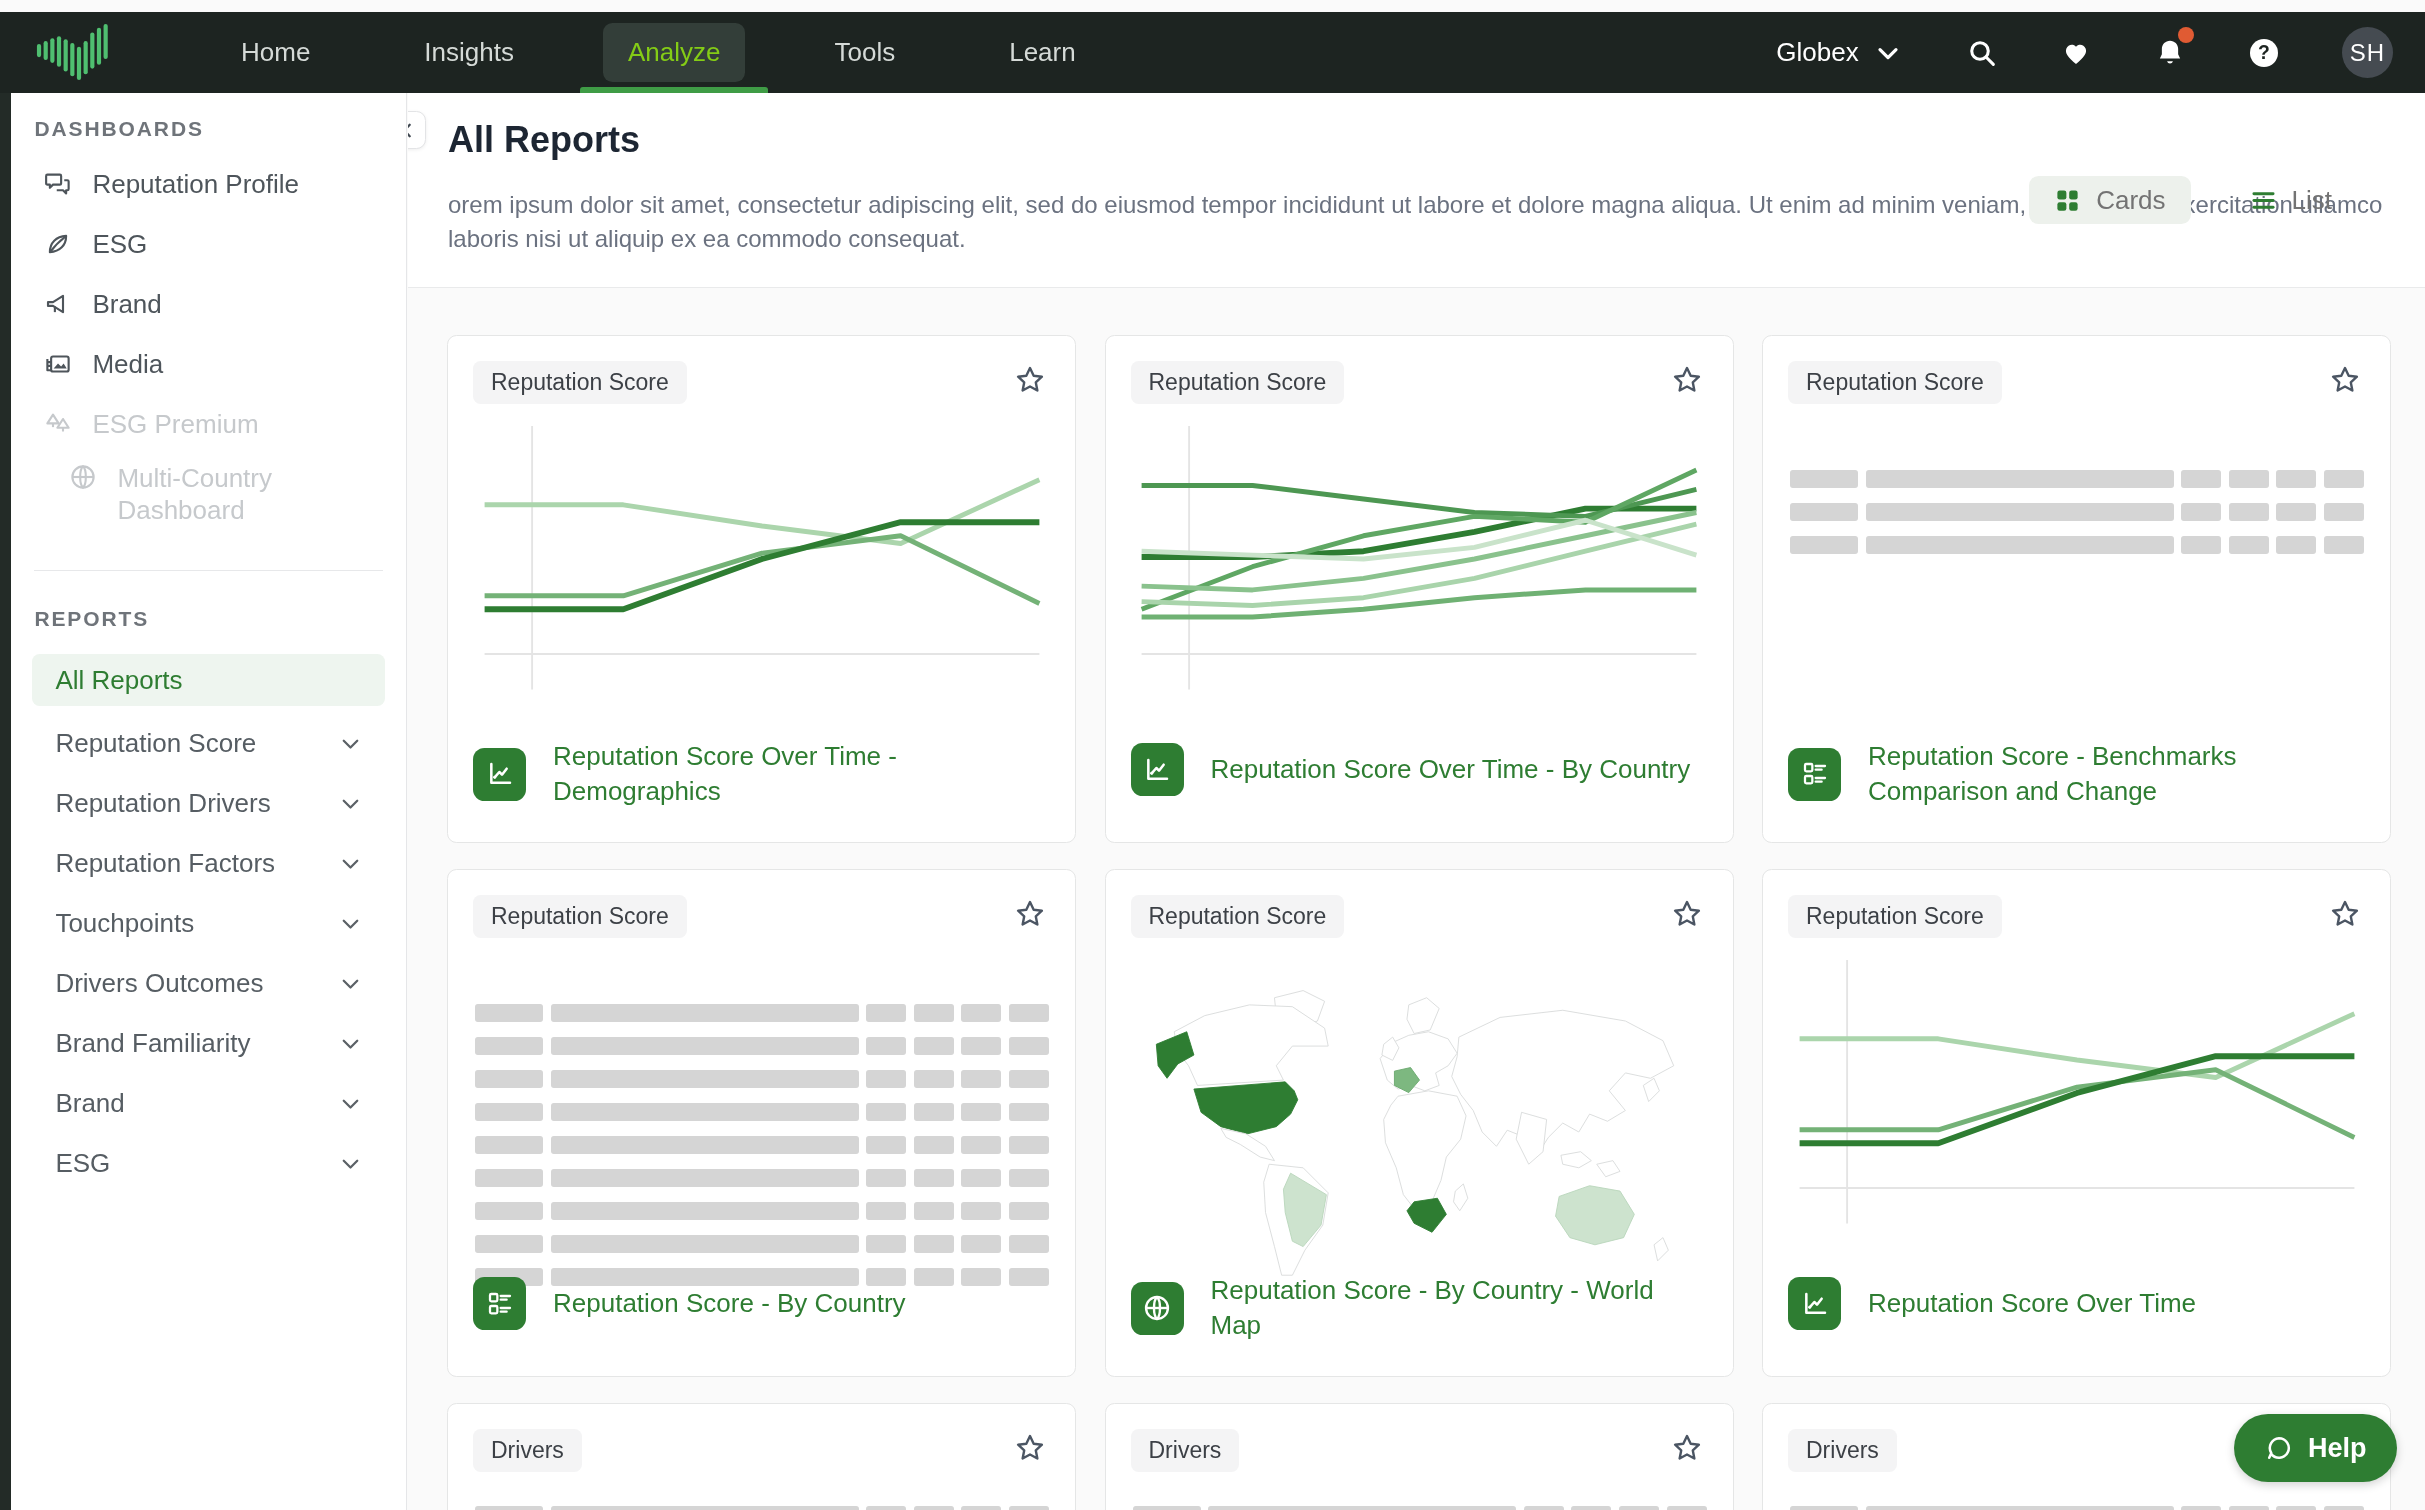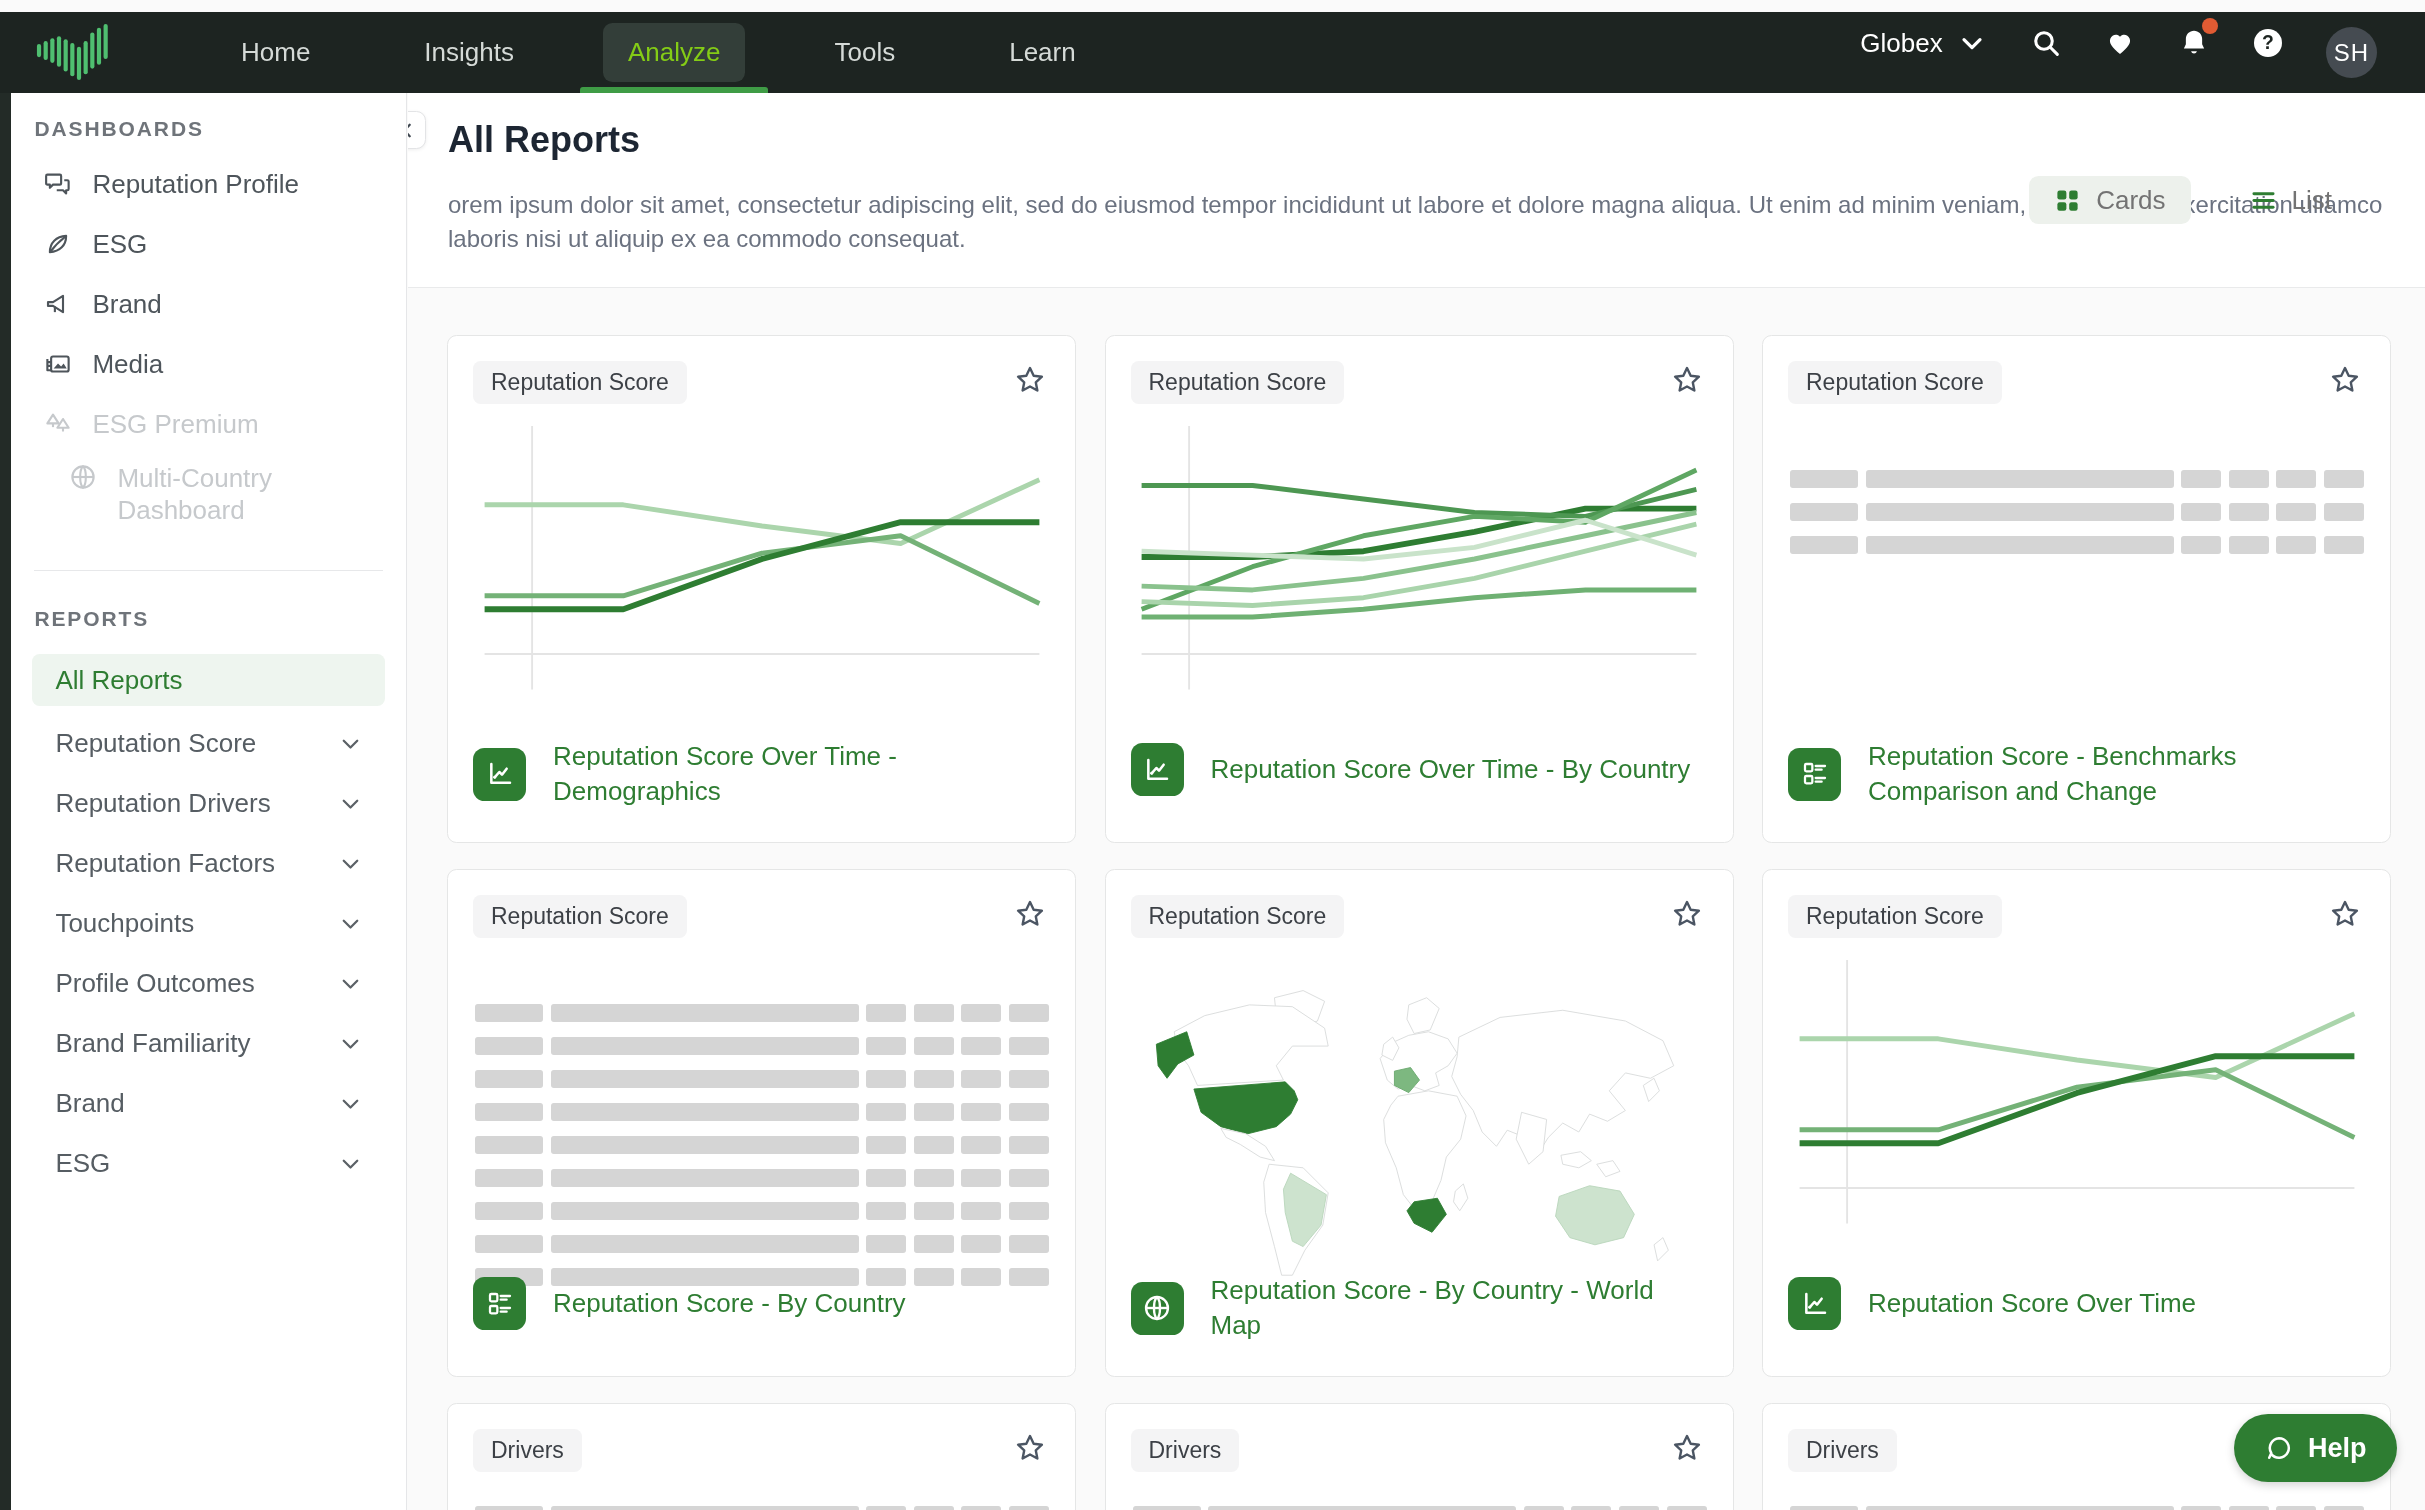--- a/index.html
+++ b/index.html
@@ -7,21 +7,21 @@
 
   
   .topnav { position:absolute; left:0; top:12px; width:2425px; height:81px; background:#1d2421; display:flex; align-items:center; z-index:50; }
   .logo { margin-left:34px; flex:0 0 auto; }
   .nav-items { display:flex; align-items:center; height:81px; margin-left:68px; }
   .nav-item { position:relative; height:81px; display:flex; align-items:center; padding:0 32px; color:#d5dad7; font-size:26px; cursor:pointer; }
   .nav-item .pill { padding:14.3px 25px; border-radius:9.5px; }
   .nav-item.active { color:#84cc16; }
   .nav-item.active .pill { background:#333e39; }
   .nav-item.active::after { content:""; position:absolute; left:9.5px; right:9.5px; bottom:0; height:5.7px; background:#3f9c46; border-radius:2.9px 2.9px 0 0; }
-  .nav-right { margin-left:auto; display:flex; align-items:flex-start; gap:42px; margin-right:48px; }
+  .nav-right { margin-left:auto; display:flex; align-items:center; gap:62px; margin-right:32px; }
   .account { display:flex; align-items:center; gap:13.3px; color:#ffffff; font-size:26px; cursor:pointer; }
   .nav-icon { width:32px; height:32px; display:block; cursor:pointer; }
   .bell-wrap { position:relative; }
   .nav-dot { position:absolute; right:-7.6px; top:-9.5px; width:16px; height:16px; border-radius:50%; background:#e05b33; }
   .avatar { width:51px; height:51px; border-radius:50%; background:#454b51; color:#fff; font-size:24px; display:flex; align-items:center; justify-content:center; letter-spacing:1px; cursor:pointer; }
 
   
   .left-rail { position:absolute; left:0; top:81px; width:11.4px; height:1430px; background:#232b27; z-index:40; }
   .sidebar { position:absolute; left:11.4px; top:81px; width:396px; height:1430px; background:#ffffff; border-right:1px solid #e5e6e8; z-index:30; }
   .side-section-label { margin:36px 0 13.3px 23px; font-size:21px; font-weight:bold; letter-spacing:1.9px; color:#6f747a; }
@@ -217,21 +217,21 @@
         <polyline points="6,9.5 12,15.5 18,9.5"></polyline>
       </svg>
   </div>
   <div class="report-item">
     <span>Touchpoints</span>
     <svg width="27" height="27" viewBox="0 0 24 24" fill="none" stroke="#5b6166" stroke-width="2" stroke-linecap="round" stroke-linejoin="round">
         <polyline points="6,9.5 12,15.5 18,9.5"></polyline>
       </svg>
   </div>
   <div class="report-item">
-    <span>Profile Outcomes</span>
+    <span>Drivers Outcomes</span>
     <svg width="27" height="27" viewBox="0 0 24 24" fill="none" stroke="#5b6166" stroke-width="2" stroke-linecap="round" stroke-linejoin="round">
         <polyline points="6,9.5 12,15.5 18,9.5"></polyline>
       </svg>
   </div>
   <div class="report-item">
     <span>Brand Familiarity</span>
     <svg width="27" height="27" viewBox="0 0 24 24" fill="none" stroke="#5b6166" stroke-width="2" stroke-linecap="round" stroke-linejoin="round">
         <polyline points="6,9.5 12,15.5 18,9.5"></polyline>
       </svg>
   </div>

